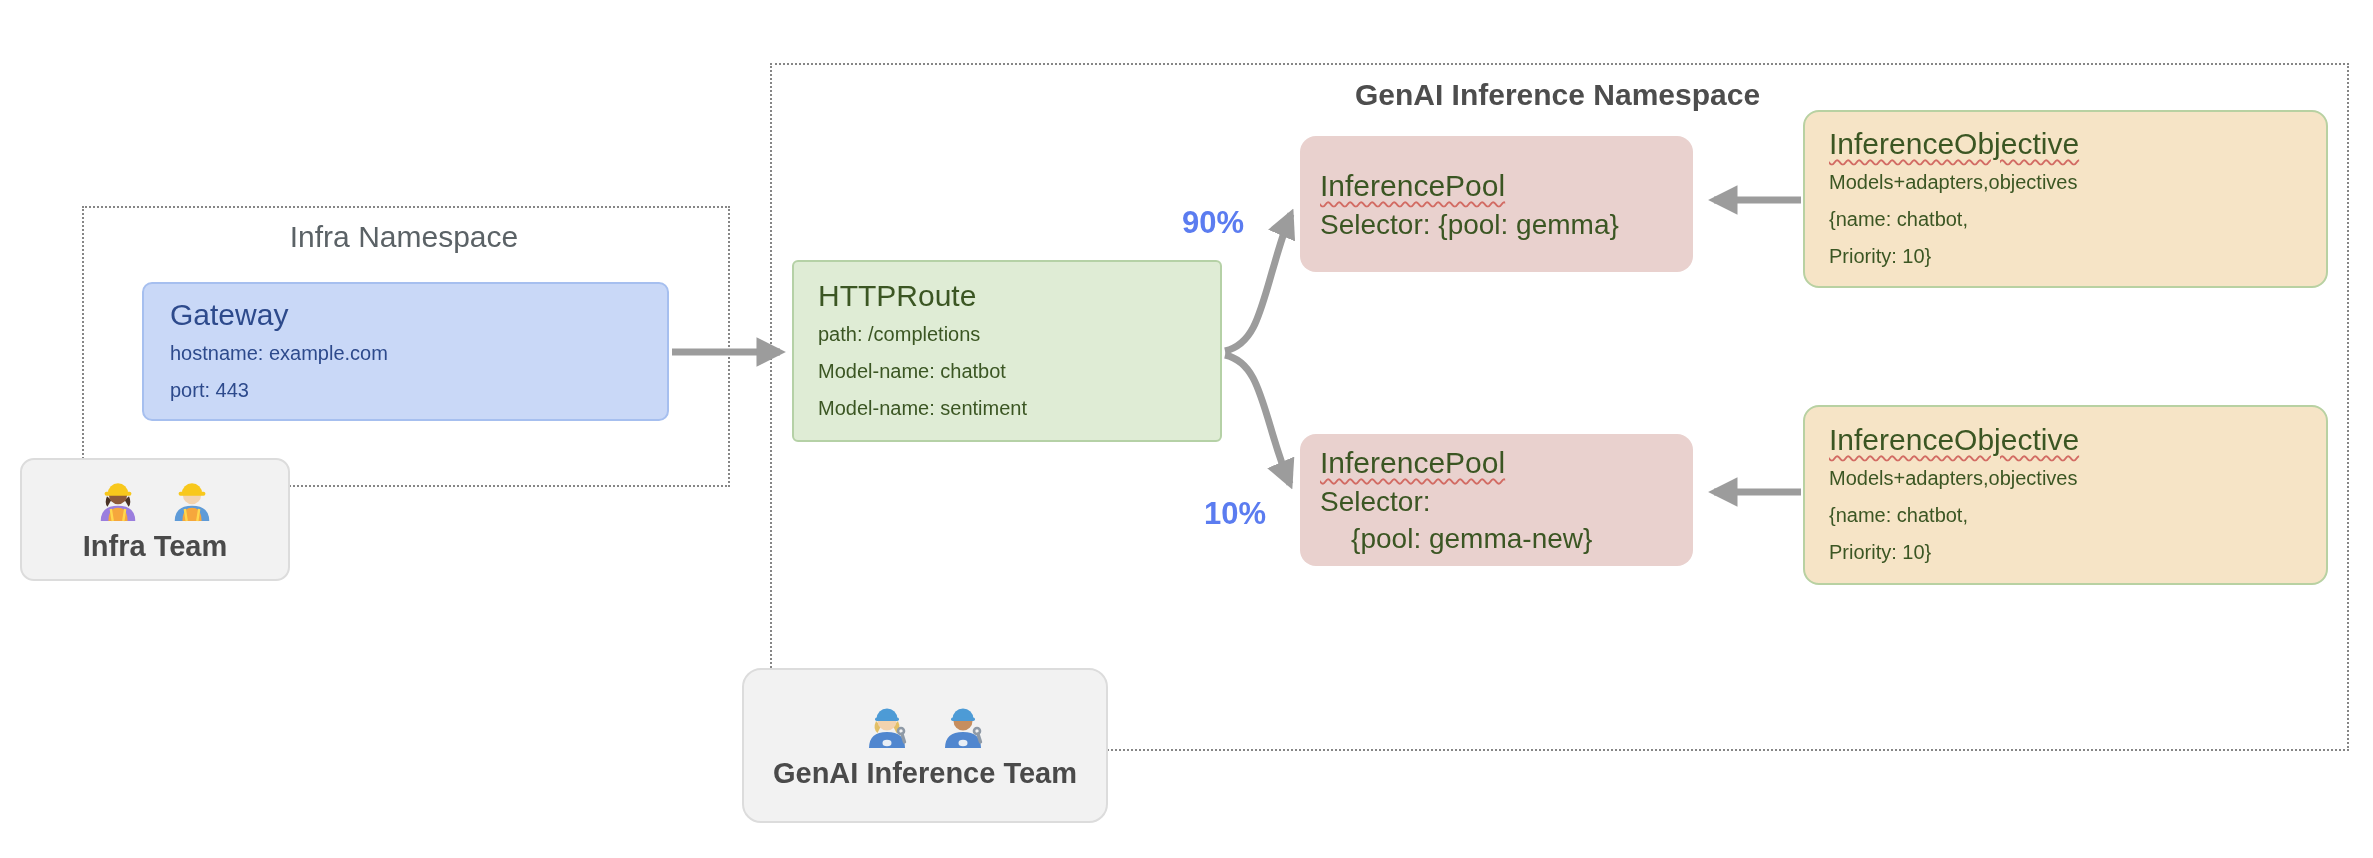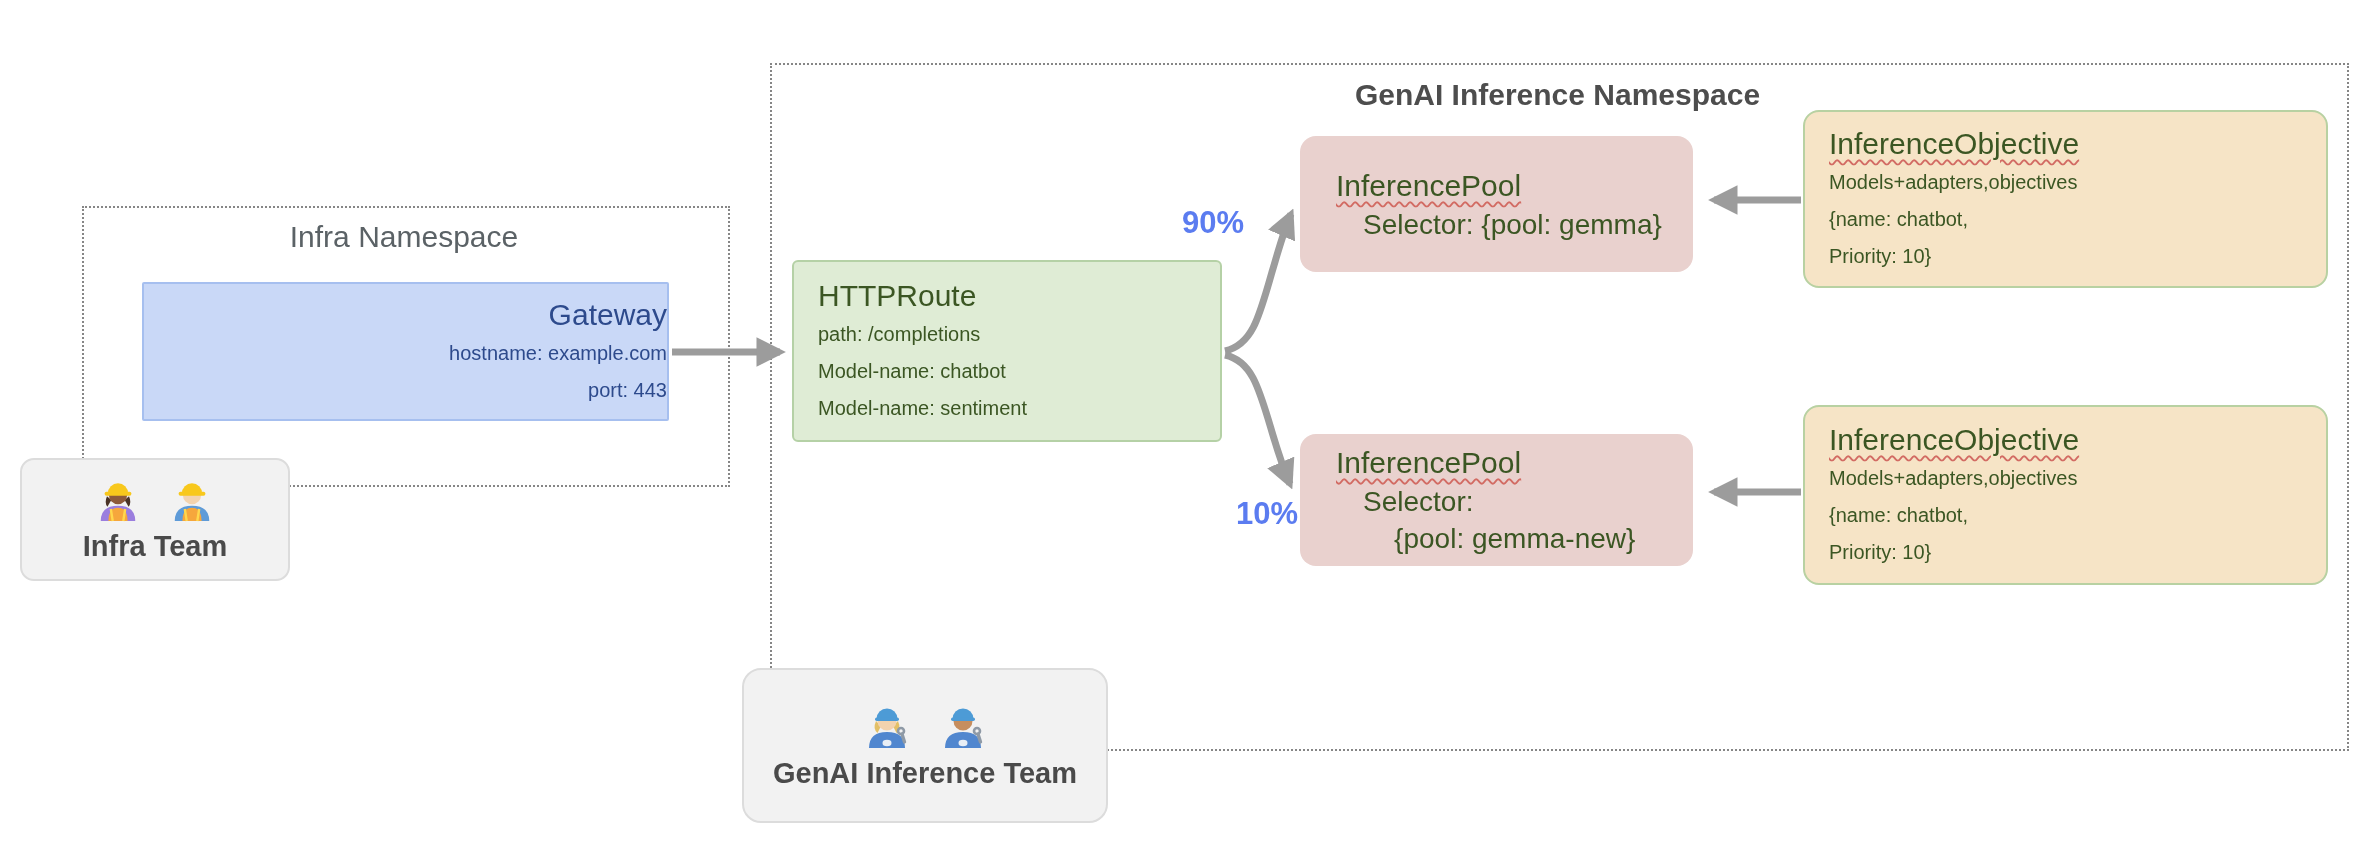--- a/index.html
+++ b/index.html
@@ -42,52 +42,50 @@
   .mono-line {
     font-family: Liberation Sans, sans-serif;
     font-size: 20px;
     line-height: 37px;
     white-space: pre;
   }
   .sans-line {
     font-size: 28px;
     line-height: 37px;
     white-space: pre;
-    margin-left: 27px;
   }
   .squiggle {
     text-decoration-line: underline;
     text-decoration-style: wavy;
     text-decoration-color: var(--squiggle, #d26b63);
     text-decoration-thickness: 2px;
     text-underline-offset: 5px;
   }
 
   #gateway {
     left: 142px; top: 282px; width: 527px; height: 139px;
     background: var(--gateway-fill, #c9d8f7);
     border: 2px solid var(--gateway-border, #a6bfef);
-    border-radius: 2px;
+    border-radius: 10px;
     padding-left: 26px;
     color: var(--gateway-text, #2d4a8c);
-    align-items: flex-end;
   }
   #httproute {
     left: 792px; top: 260px; width: 430px; height: 182px;
     background: var(--route-fill, #dfecd5);
     border: 2px solid var(--route-border, #b5d1a6);
     border-radius: 6px;
     padding-left: 24px;
     color: var(--green-text, #3b5623);
   }
   .pool {
     background: var(--pool-fill, #e9d1ce);
     border: none;
     border-radius: 16px;
-    padding-left: 36px;
+    padding-left: 20px;
     color: var(--green-text, #3b5623);
   }
   #pool-top    { left: 1300px; top: 136px; width: 393px; height: 136px; }
   #pool-bottom { left: 1300px; top: 434px; width: 393px; height: 132px; }
   .objective {
     background: var(--objective-fill, #f6e4c6);
     border: 2px solid var(--objective-border, #b8d1a2);
     border-radius: 16px;
     padding-left: 24px;
     color: var(--green-text, #3b5623);
@@ -116,21 +114,21 @@
 
   
   .pct {
     position: absolute;
     font-weight: 700;
     font-size: 31px;
     color: var(--percent, #5b7cf0);
     z-index: 2;
   }
   #pct-top    { left: 1182px; top: 205px; }
-  #pct-bottom { left: 1204px; top: 496px; margin-left: 32px; }
+  #pct-bottom { left: 1204px; top: 496px; }
 
   
   #arrows {
     position: absolute;
     left: 0; top: 0;
     width: 2373px; height: 858px;
     z-index: 1;
     pointer-events: none;
   }
   #arrows path.line {

